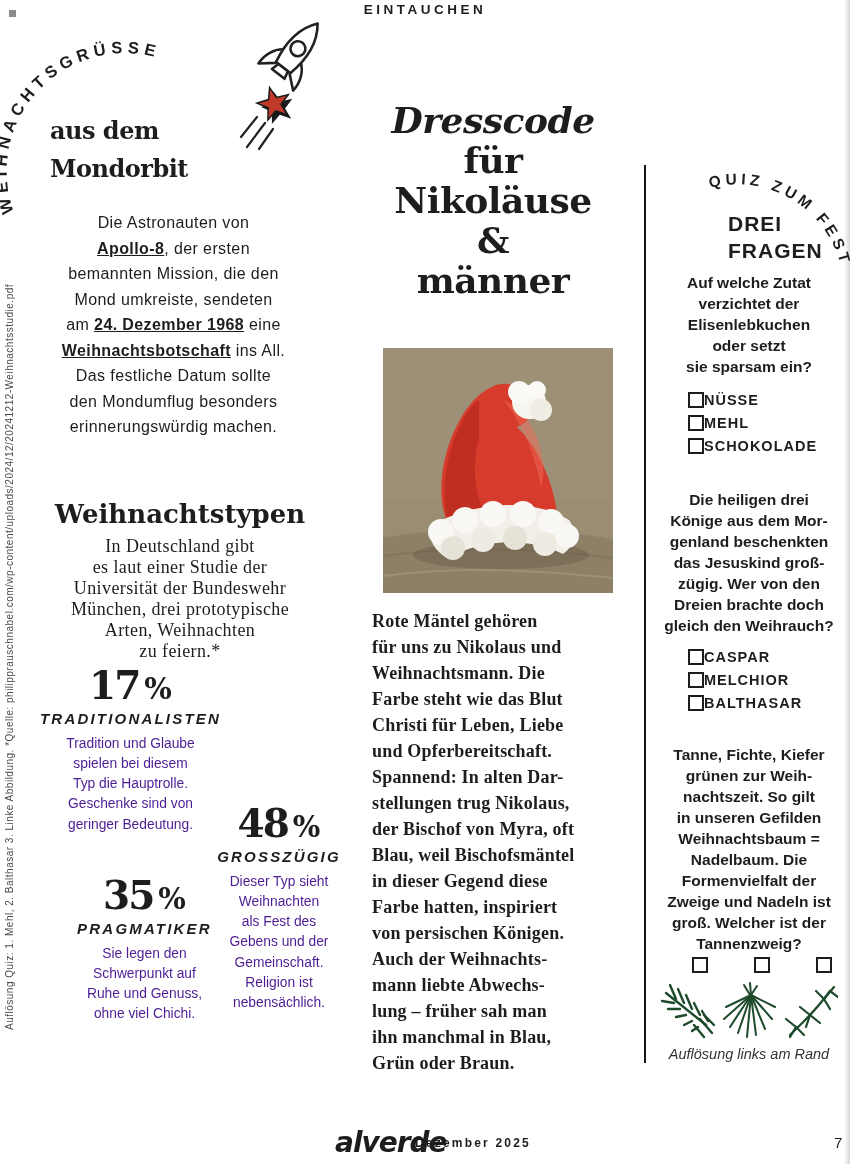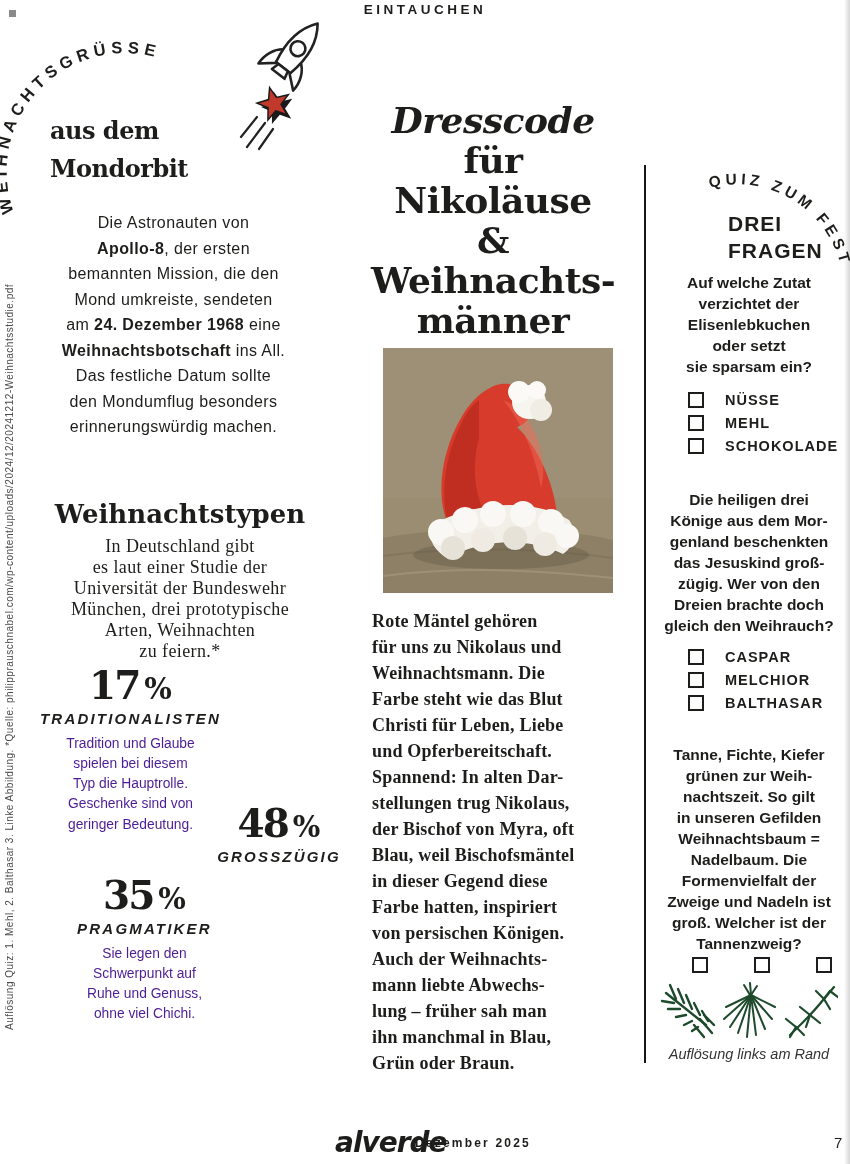--- a/index.html
+++ b/index.html
@@ -24,21 +24,21 @@
     font-size:10px;letter-spacing:0.5px;color:#4a4a4a;white-space:nowrap;}
   
   .arc-overlay{left:0;top:0;pointer-events:none;}
   .arc-text{font-family:"Liberation Sans",sans-serif;font-weight:bold;fill:#1d1d1b;}
   
   .rocket-wrap{left:235px;top:5px;}
   .moon-title{left:50px;top:112px;font-family:"DejaVu Serif","Liberation Serif",serif;
     font-weight:700;font-size:24px;line-height:38px;white-space:pre-line;letter-spacing:-0.5px;}
   .moon-intro{left:16px;top:194px;width:315px;text-align:center;
     font-size:16px;line-height:25.5px;letter-spacing:0.4px;white-space:pre-line;}
-  .moon-intro .b{font-weight:bold;}
+  .moon-intro .b{font-weight:bold;text-decoration:underline;}
   .types-title{left:25px;top:499px;width:310px;text-align:center;
     font-family:"DejaVu Serif","Liberation Serif",serif;font-weight:700;font-size:26px;}
   .types-intro{left:25px;top:536px;width:310px;text-align:center;
     font-family:"Liberation Serif",serif;font-size:18px;line-height:21px;
     letter-spacing:0.4px;white-space:pre-line;}
   .stat{text-align:center;}
   .stat .num{font-family:"DejaVu Serif","Liberation Serif",serif;font-weight:700;
     font-size:39px;line-height:1;letter-spacing:-2px;display:inline-block;}
   .stat .pct{font-family:"DejaVu Serif",serif;font-weight:700;font-size:29px;margin-left:5px;}
   .stat .lbl{font-weight:bold;font-size:15px;letter-spacing:2.2px;margin-top:4px;font-style:italic;}
@@ -56,21 +56,21 @@
     font-weight:700;font-size:18px;line-height:26px;letter-spacing:0.2px;white-space:pre-line;}
   
   .divider{left:644px;top:165px;width:2px;height:898px;background:#161616;}
   .quiz-col{left:648px;top:0;width:202px;height:1164px;}
   .quiz-col .abs{position:absolute;}
   .q-title{top:210px;left:80px;font-weight:bold;font-size:21px;line-height:27px;letter-spacing:1px;white-space:pre-line;}
   .q-text{left:0;width:202px;text-align:center;font-weight:bold;font-size:15.5px;
     line-height:21px;white-space:pre-line;}
   .q1{top:272px;} .q2{top:489px;} .q3{top:744px;}
   .opts{left:40px;} .opts-1{top:392px;} .opts-2{top:649px;}
-  .opt-row{display:flex;align-items:center;gap:21px;margin-bottom:7px;}
+  .opt-row{display:flex;align-items:center;gap:0;margin-bottom:7px;}
   .cb{width:12px;height:12px;border:2px solid #1d1d1b;background:#fff;flex:0 0 auto;}
   .opt-label{font-weight:bold;font-size:14.5px;letter-spacing:1px;}
   .cb-row{top:957px;left:44px;width:140px;display:flex;justify-content:space-between;}
   .branches{top:979px;left:12px;width:178px;display:flex;justify-content:space-between;align-items:flex-start;}
   .hint{top:1046px;left:0;width:202px;text-align:center;font-style:italic;
     font-size:14.5px;color:#333;}
 </style>
 </head>
 <body>
 
@@ -136,36 +136,42 @@
   <div class="lbl">TRADITIONALISTEN</div>
   <div class="desc">Tradition und Glaube
 spielen bei diesem
 Typ die Hauptrolle.
 Geschenke sind von
 geringer Bedeutung.</div>
 </div>
 <div class="abs stat stat-1">
   <div><span class="num">48</span><span class="pct">%</span></div>
   <div class="lbl">GROSSZÜGIG</div>
+  <div class="desc">Dieser Typ sieht
+Weihnachten
+als Fest des
+Gebens und der
+Gemeinschaft.
+Religion ist
+nebensächlich.</div>
 </div>
 <div class="abs stat stat-2">
   <div><span class="num">35</span><span class="pct">%</span></div>
   <div class="lbl">PRAGMATIKER</div>
   <div class="desc">Sie legen den
 Schwerpunkt auf
 Ruhe und Genuss,
 ohne viel Chichi.</div>
 </div>
 
 <div class="abs dress-title">
   <div class="it">Dresscode</div>
   <div>für</div>
   <div>Nikoläuse</div>
   <div>&amp;</div>
-  <div>Weihnachts-</div>
   <div>männer</div>
 </div>
 
 <div class="abs photo">
   <svg width="230" height="245" viewBox="0 0 230 245">
     <rect x="0" y="0" width="230" height="245" fill="#9b8d72"></rect>
     <rect x="0" y="0" width="230" height="150" fill="#a2947a" opacity="0.5"></rect>
     <path d="M0 190 C60 178 170 178 230 192 L230 245 L0 245 Z" fill="#8d8066"></path>
     <path d="M0 208 C70 198 160 200 230 210" stroke="#7c7058" stroke-width="2" fill="none" opacity="0.6"></path>
     <path d="M0 228 C80 218 150 222 230 230" stroke="#a99b80" stroke-width="2" fill="none" opacity="0.6"></path>

